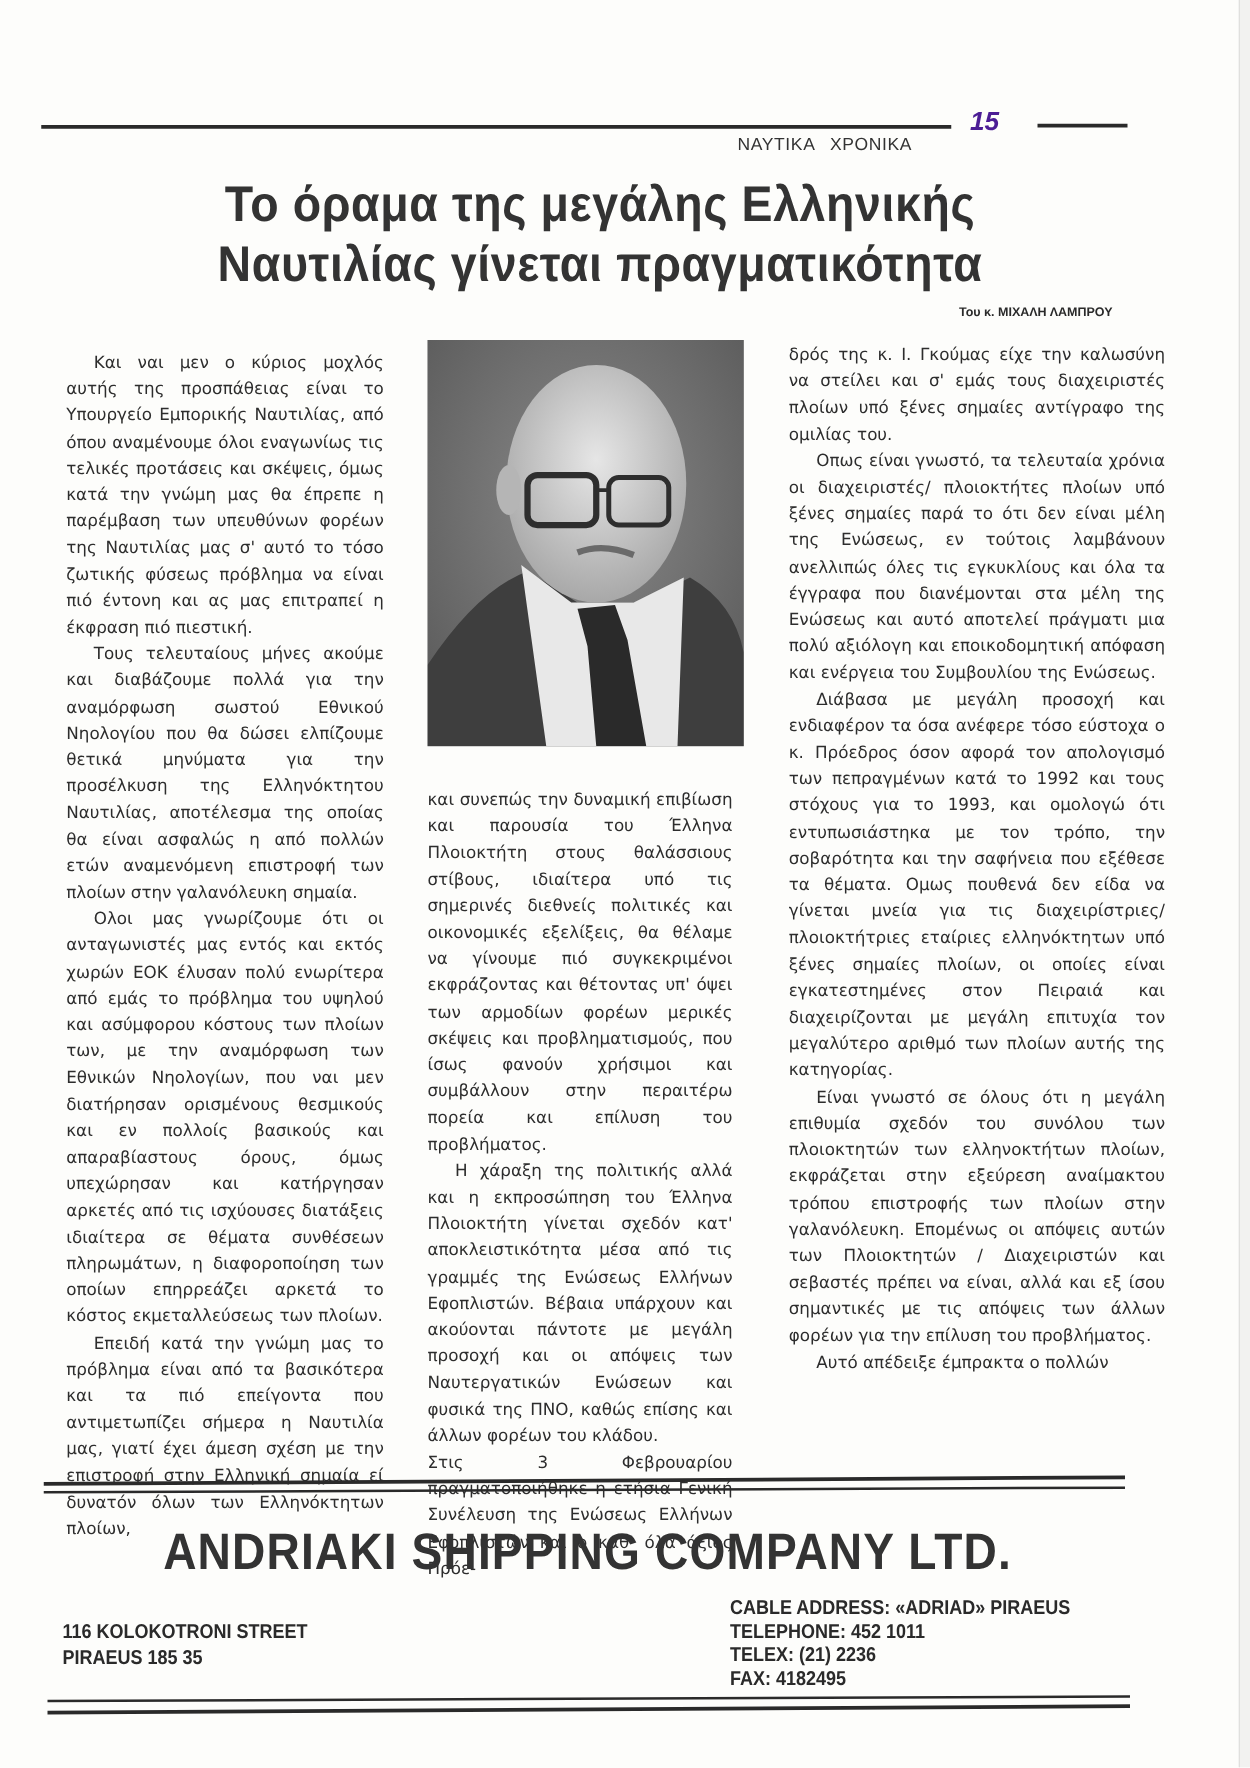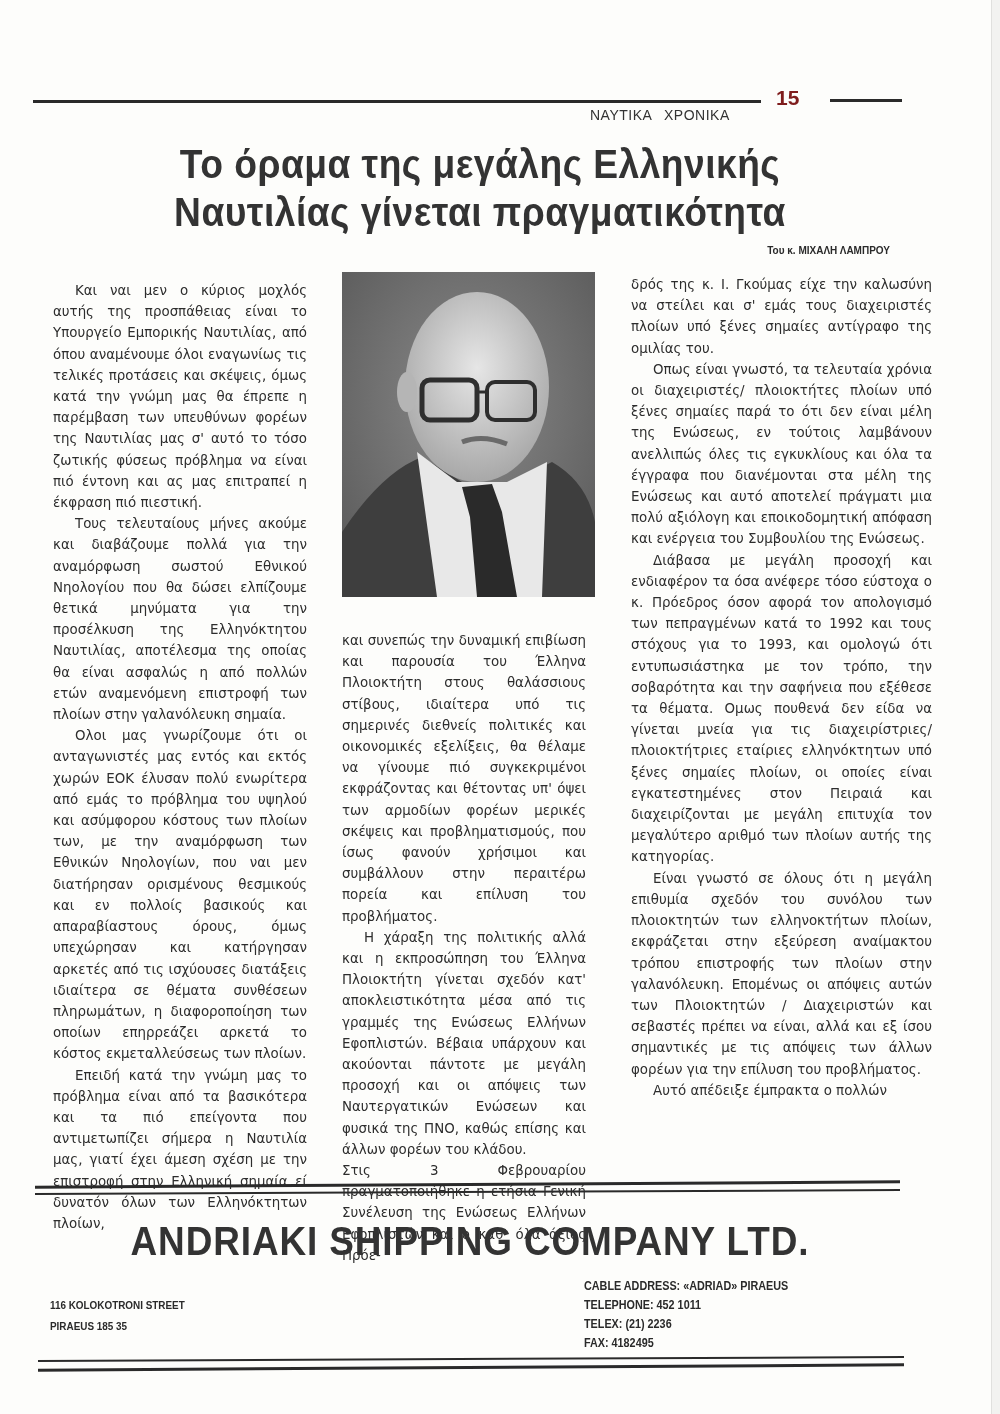--- a/index.html
+++ b/index.html
@@ -3,37 +3,37 @@
 <meta charset="utf-8">
 <style>
   html, body { margin:0; padding:0; }
   body {
     width:1000px; height:1414px; background:#fdfdfb; position:relative; overflow:hidden;
     font-family:"DejaVu Sans", sans-serif; color:#2a2a2a;
   }
   .edge { position:absolute; top:0; right:0; width:8px; height:1414px; background:#f2f2f0; border-left:1px solid #e0e0de; }
   .hdr-rule-l { position:absolute; left:33px; top:100px; width:728px; height:3px; background:#2a2a2a; }
   .hdr-rule-r { position:absolute; left:830px; top:99px; width:72px; height:3px; background:#2a2a2a; }
-  .page-num { position:absolute; left:776px; top:86px; font-family:"Liberation Sans", sans-serif; font-weight:bold; font-size:21px; color:#7f1d1d; }
+  .page-num { position:absolute; left:776px; top:86px; font-family:"Liberation Sans", sans-serif; font-weight:bold; font-size:21px; color:#4c1d95;font-style:italic; }
   .running-head { position:absolute; left:590px; top:107px; font-family:"Liberation Sans", sans-serif; font-size:14px; letter-spacing:0.5px; color:#333; word-spacing:8px; }
   .title { position:absolute; left:60px; width:840px; top:140px; text-align:center;
     font-family:"Liberation Sans", sans-serif; font-weight:bold; font-size:40px; line-height:48px; color:#333; transform:scaleX(0.93); transform-origin:center top; letter-spacing:0.5px; }
   .byline { position:absolute; right:110px; top:245px; font-family:Liberation Sans, sans-serif; font-weight:bold; font-size:10px; color:#2a2a2a;text-align:right; }
   .col { position:absolute; font-family:"DejaVu Sans", sans-serif; font-size:13.4px; line-height:21.2px; color:#2d2d2d; text-align:justify; }
   .col p { margin:0; text-indent:22px; }
   .col p.noind { text-indent:0; }
   .col1 { left:53px; top:280px; width:254px; }
   .col2 { left:342px; top:610px; width:244px;margin-top:20px; }
   .col3 { left:631px; top:274px; width:301px; }
   .photo { position:absolute; left:342px; top:272px; width:253px; height:325px; background:#6d6d6d; overflow:hidden; }
   .ad-rule { position:absolute; height:3px; background:#2a2a2a; }
   .ad-title { position:absolute; left:40px; width:860px; top:1218px; text-align:center;
     font-family:"Liberation Sans", sans-serif; font-weight:bold; font-size:41px; color:#333; transform:scaleX(0.9); transform-origin:center top; letter-spacing:1px; }
-  .ad-left { position:absolute; left:50px; top:1295px; font-family:"Liberation Sans", sans-serif; font-weight:bold; font-size:11px; line-height:21px; color:#2a2a2a; }
-  .ad-right { position:absolute; left:584px; top:1277px; font-family:"Liberation Sans", sans-serif; font-weight:bold; font-size:12px; line-height:19px; color:#2a2a2a; }
+  .ad-left { position:absolute; left:50px; top:1295px; font-family:"Liberation Sans", sans-serif; font-weight:bold; font-size:16px; line-height:21px; color:#2a2a2a; }
+  .ad-right { position:absolute; left:584px; top:1277px; font-family:"Liberation Sans", sans-serif; font-weight:bold; font-size:16px; line-height:19px; color:#2a2a2a; }
   .ad-right div, .ad-left div { transform:scaleX(0.9); transform-origin:left top; white-space:nowrap; }
 </style>
 </head>
 <body>
 
 <div class="edge"></div>
 
 <div class="hdr-rule-l"></div>
 <div class="page-num">15</div>
 <div class="hdr-rule-r"></div>

